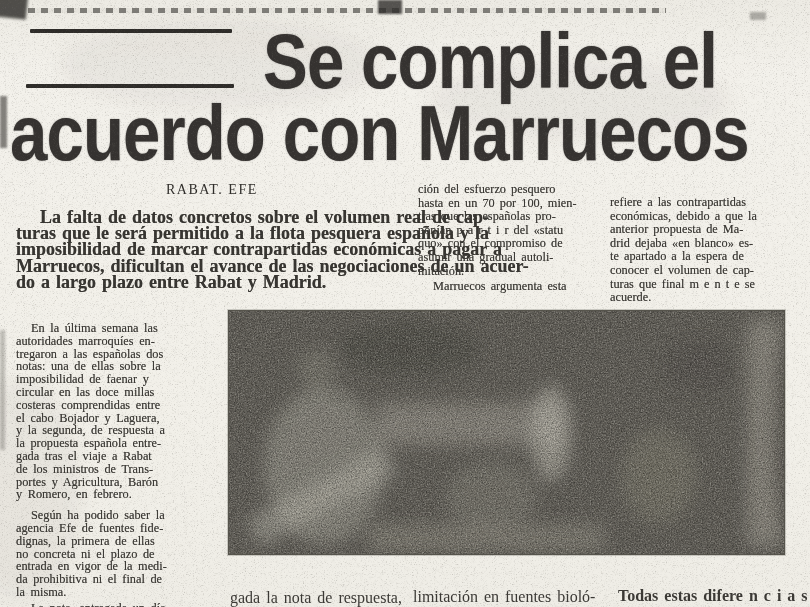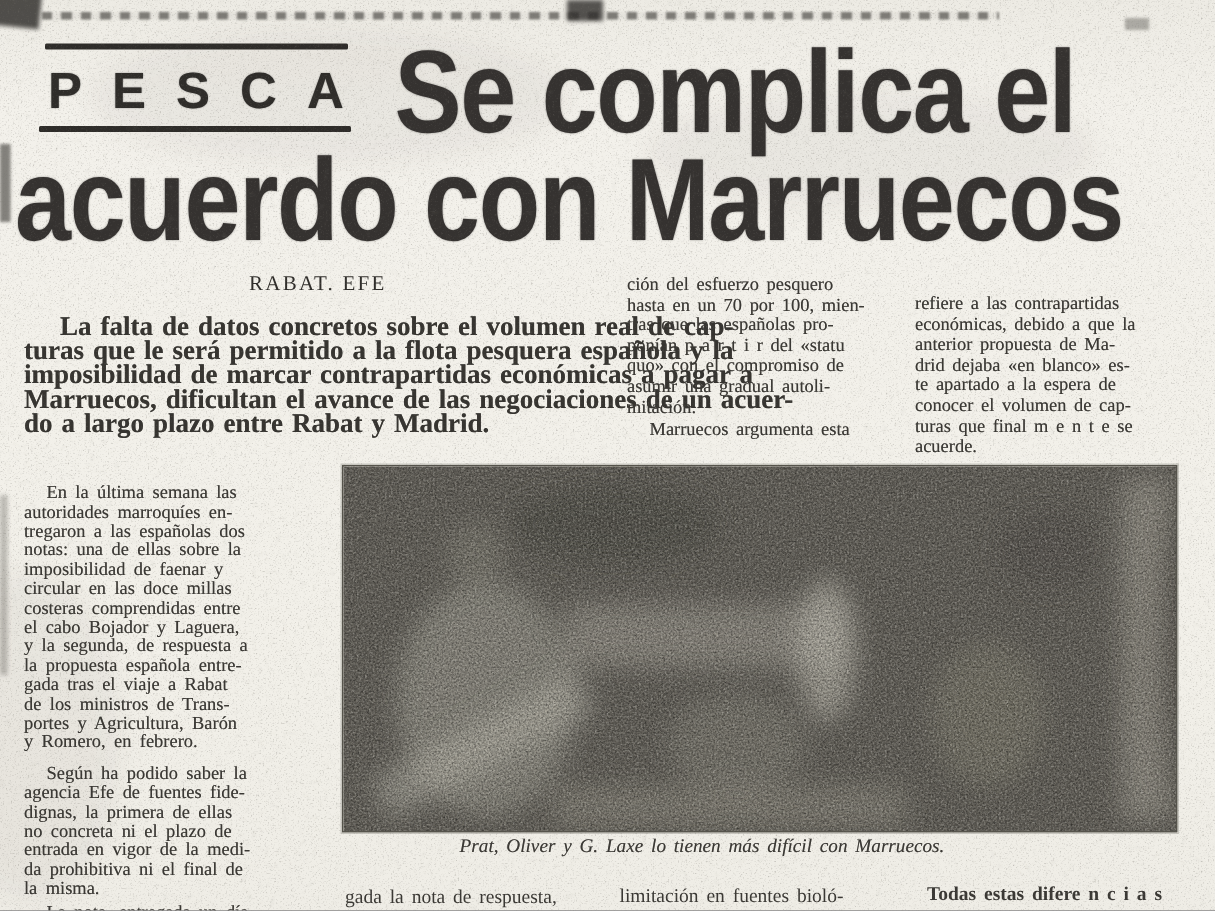--- a/index.html
+++ b/index.html
@@ -29,21 +29,21 @@
   
   .para{white-space:pre;margin:0;}
   .lead{
     font-weight:bold;font-size:18px;line-height:16.2px;word-spacing:1.5px;
     text-indent:24px;color:#363430;text-shadow:0 0 .4px rgba(54,52,48,.7);
   }
   .bodycol{font-size:12.3px;color:#3a3834;text-shadow:0 0 .4px rgba(58,56,52,.6);}
   .col-left .para{line-height:12.8px;word-spacing:2.5px;}
   .col-mid .para,.col-right .para{line-height:13.6px;word-spacing:2px;}
   .indent{text-indent:15px;margin-top:22px;}
-  .frag{font-size:13px;line-height:13px;word-spacing:2px;white-space:pre;color:#3a3834;}
+  .frag{font-size:16px;line-height:13px;word-spacing:2px;white-space:pre;color:#3a3834;}
   
   .photo{border:1px solid #55534b;box-shadow:0 0 0 1px rgba(80,78,70,.25);}
   .caption{
     font-style:italic;font-size:12.8px;color:#3a3834;text-align:center;white-space:pre;
     word-spacing:2px;text-shadow:0 0 .4px rgba(58,56,52,.5);
   }
   
   .noise{position:absolute;inset:0;z-index:40;pointer-events:none;}
   .corner-blob{left:-5px;top:-6px;width:32px;height:24px;background:#34322f;
     filter:blur(1.5px);transform:rotate(6deg);opacity:.85;}
@@ -65,21 +65,20 @@
   <div class="abs top-streak"></div>
   <div class="abs top-blob"></div>
   <div class="abs tr-speck"></div>
   <div class="abs left-dash"></div>
   <div class="abs left-dash2"></div>
   <div class="abs smudge" style="left:60px;top:20px;width:320px;height:90px;"></div>
   <div class="abs smudge" style="left:430px;top:60px;width:300px;height:80px;"></div>
   <div class="abs smudge" style="left:-40px;top:380px;width:120px;height:220px;"></div>
 
   <div class="abs kicker-rule" style="left:30px;top:29px;width:202px;"></div>
-  <div class="abs kicker" style="left:32px;top:44px;">PESCA</div>
   <div class="abs kicker-rule" style="left:26px;top:84px;width:208px;"></div>
 
   <div class="abs headline" style="left:263px;top:22px;">Se complica el</div>
   <div class="abs headline" style="left:10px;top:94px;">acuerdo con Marruecos</div>
 
   <div class="abs byline" style="left:166px;top:182px;">RABAT. EFE</div>
 
   <div class="abs para lead" style="left:16px;top:209px;width:424px;">La falta de datos concretos sobre el volumen real de cap-
 turas que le será permitido a la flota pesquera española y la
 imposibilidad de marcar contrapartidas económicas a pagar a
@@ -165,21 +164,20 @@
         <ellipse cx="430" cy="165" rx="38" ry="48" fill="#94917f" opacity="0.35"></ellipse>
         <rect x="518" y="8" width="34" height="228" fill="#b3b0a4" opacity="0.5"></rect>
         <rect x="140" y="213" width="235" height="28" fill="#9b988c" opacity="0.5"></rect>
         <ellipse cx="560" cy="120" rx="18" ry="110" fill="#45433c" opacity="0.4"></ellipse>
       </g>
       <rect width="555" height="243" filter="url(#pgrain-dark)" opacity="0.5"></rect>
       <rect width="555" height="243" filter="url(#pgrain-light)" opacity="0.45"></rect>
     </svg>
   </div>
 
-  <div class="abs caption" style="left:188px;top:557px;width:560px;">Prat, Oliver y G. Laxe lo tienen más difícil con Marruecos.</div>
 
   <div class="abs frag" style="left:230px;top:591px;">gada la nota de respuesta,</div>
   <div class="abs frag" style="left:413px;top:590px;">limitación en fuentes bioló-</div>
   <div class="abs frag" style="left:618px;top:589px;font-weight:bold;">Todas estas difere n c i a s</div>
 
   <svg class="noise" width="810" height="607">
     <defs>
       <filter id="paper-grain" x="0" y="0" width="100%" height="100%">
         <feTurbulence type="fractalNoise" baseFrequency="0.9" numOctaves="2" seed="7"></feTurbulence>
         <feColorMatrix type="matrix" values="0 0 0 0 0.18  0 0 0 0 0.17  0 0 0 0 0.15  0.85 0.85 0.85 0 -1.35"></feColorMatrix>

